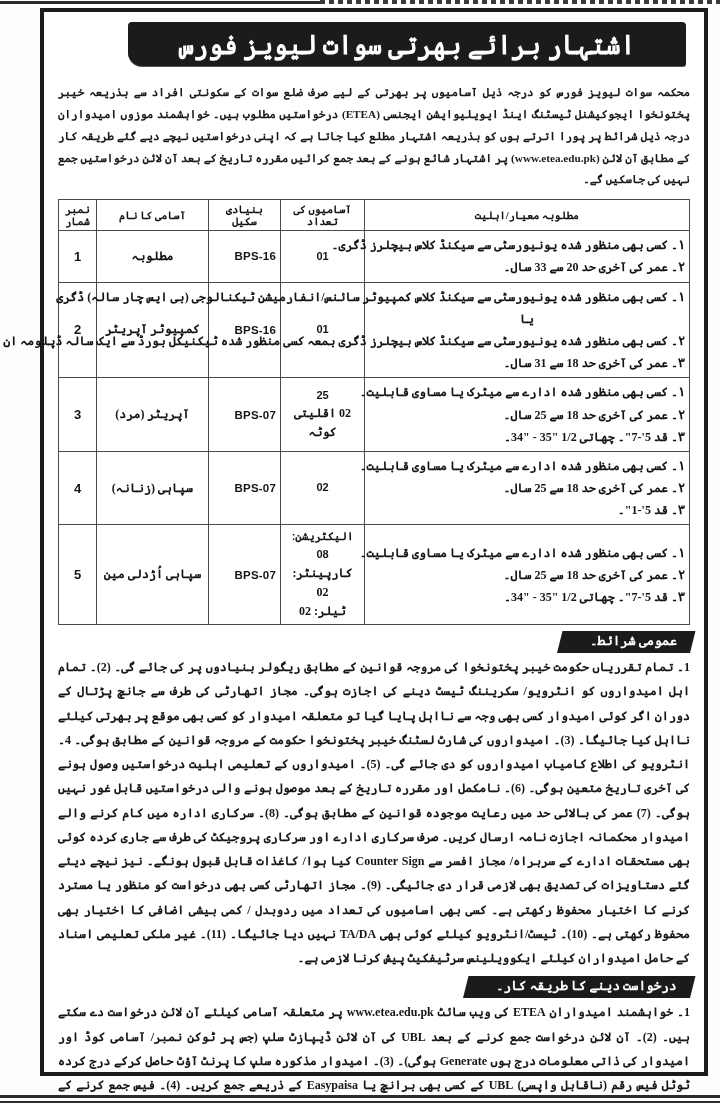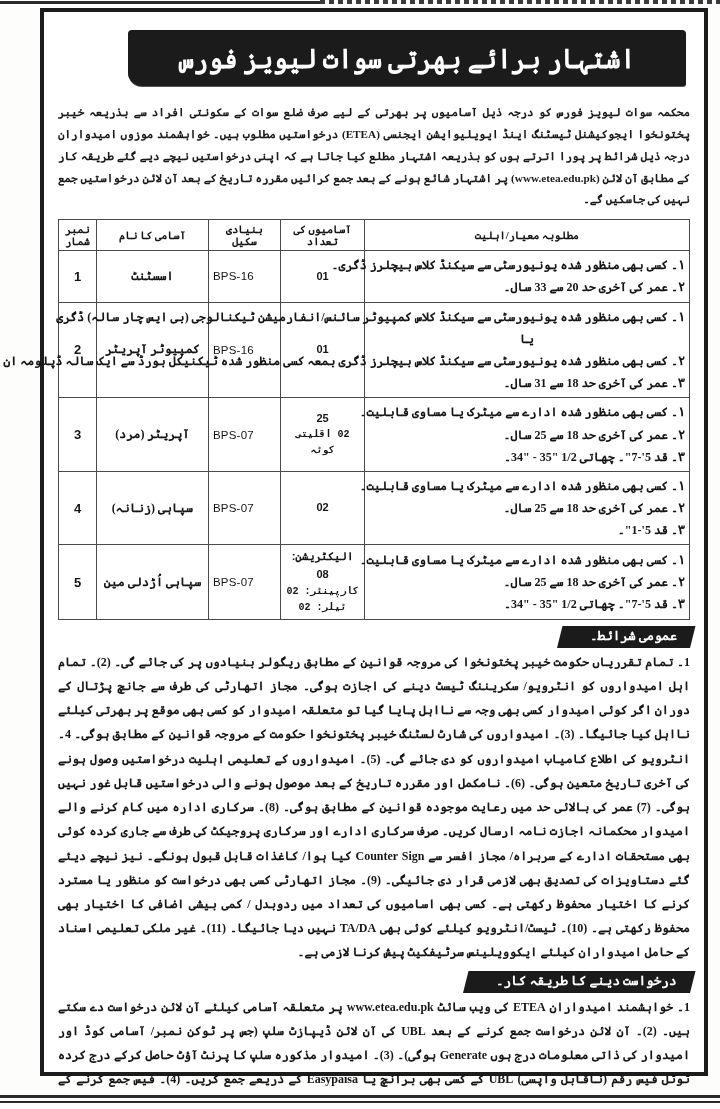--- a/index.html
+++ b/index.html
@@ -36,25 +36,25 @@
     left:40px;top:8px;width:668px;height:1068px;
     border:4px solid #1c1c1c;
     background:#ffffff;
     box-sizing:border-box;
     padding:6px 10px 0 10px;
   }
 
   
   .title-banner{
     position:relative;
-    margin:12px 8px 8px 74px;
+    margin:4px 8px 8px 74px;
     background:#1b1b1b;
     color:#ffffff;
     border-radius:4px 4px 3px 14px;
-    height:56px;
+    height:44px;
     display:flex;align-items:center;justify-content:center;
     box-shadow:0 1px 0 #555;
   }
   .title-banner .t{
     font-size:25px;font-weight:700;
     letter-spacing:.5px;
     font-family:"Liberation Serif","DejaVu Serif",serif;
     transform:scaleY(1.08);
   }
 
@@ -88,23 +88,23 @@
     text-align:center;
   }
   col.c-sr{width:38px;}
   col.c-post{width:112px;}
   col.c-bps{width:72px;}
   col.c-num{width:84px;}
   col.c-elig{width:auto;}
 
   td.sr{text-align:center;font-size:13px;font-weight:700;font-family:"Liberation Sans",sans-serif;}
   td.post{text-align:center;font-size:12px;font-weight:700;}
-  td.bps{text-align:left;font-size:11.5px;font-weight:400;font-family:"Liberation Sans",sans-serif;letter-spacing:.2px;}
+  td.bps{text-align:right;font-size:11.5px;font-weight:700;font-family:"Liberation Sans",sans-serif;letter-spacing:.2px;}
   td.num{text-align:center;font-size:11px;font-weight:700;font-family:"Liberation Sans",sans-serif;line-height:1.6;}
-  td.num .u{font-family:Liberation Mono, monospace;font-size:10px;}
+  td.num .u{font-family:Liberation Serif, serif;font-size:12px;}
   td.elig{font-size:12px;line-height:1.85;text-align:right;font-weight:700;padding-right:6px;}
   td.elig .line{display:block;white-space:nowrap;overflow:visible;}
   td.elig .ctr{text-align:center;}
 
   
   .sec-banner{
     position:relative;
     margin:6px 4px 4px 4px;
     height:20px;
   }
@@ -210,21 +210,21 @@
       <tbody id="jobs-body">
           <tr>
             <td class="elig">
               <span class="line">۱۔ کسی بھی منظور شدہ یونیورسٹی سے سیکنڈ کلاس بیچلرز ڈگری۔</span>
               <span class="line">۲۔ عمر کی آخری حد 20 سے 33 سال۔</span>
             </td>
             <td class="num">
               <div>01</div>
             </td>
             <td class="bps">BPS-16</td>
-            <td class="post">اسسٹنٹ</td>
+            <td class="post">مطلوبہ</td>
             <td class="sr">1</td>
           </tr>
           <tr>
             <td class="elig">
               <span class="line">۱۔ کسی بھی منظور شدہ یونیورسٹی سے سیکنڈ کلاس کمپیوٹر سائنس/انفارمیشن ٹیکنالوجی (بی ایس چار سالہ) ڈگری</span>
               <span class="line ctr">یا</span>
               <span class="line">۲۔ کسی بھی منظور شدہ یونیورسٹی سے سیکنڈ کلاس بیچلرز ڈگری بمعہ کسی منظور شدہ ٹیکنیکل بورڈ سے ایک سالہ ڈپلومہ ان انفارمیشن ٹیکنالوجی (DIT)</span>
               <span class="line">۳۔ عمر کی آخری حد 18 سے 31 سال۔</span>
             </td>
             <td class="num">

